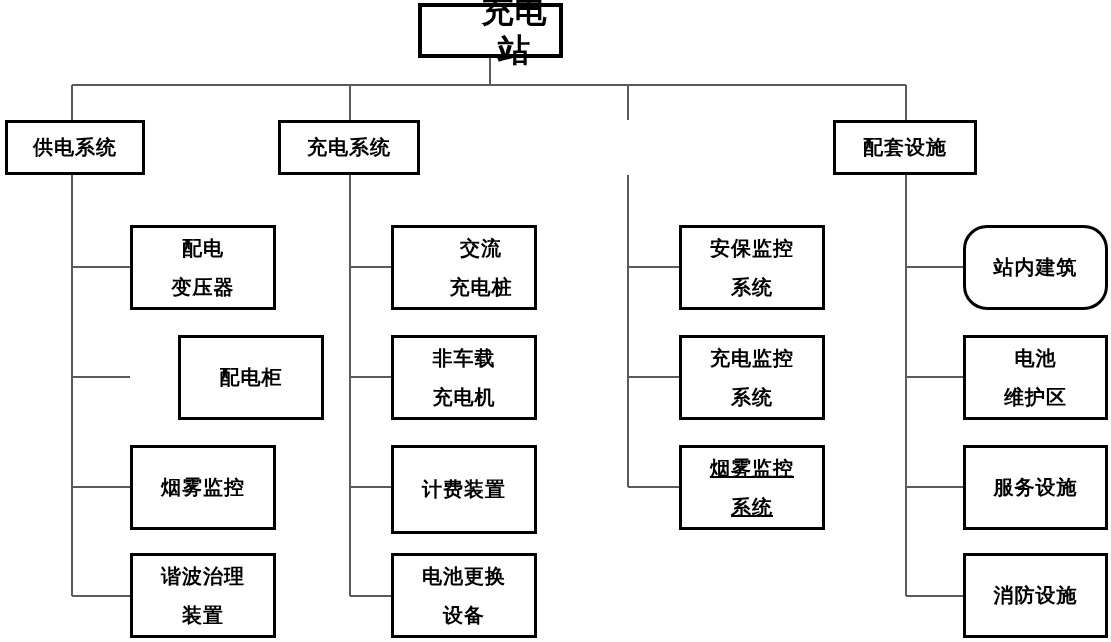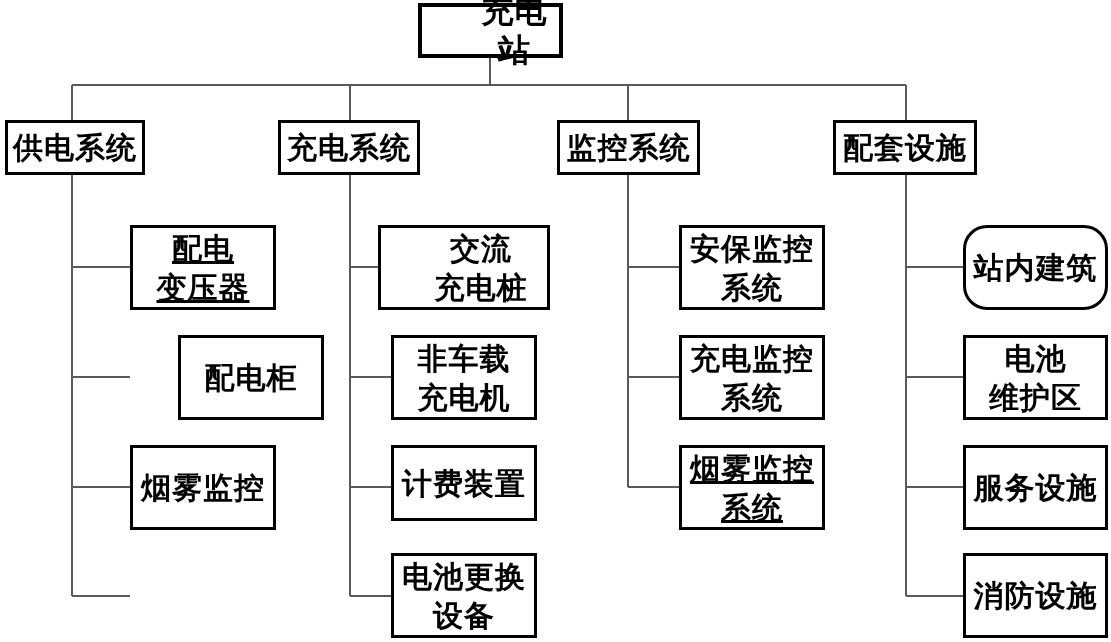--- a/index.html
+++ b/index.html
@@ -18,21 +18,21 @@
   .connectors{position:absolute;left:0;top:0;width:1111px;height:642px;}
   .connectors line{stroke:var(--connector);stroke-width:2;}
   .node{
     position:absolute;
     box-sizing:border-box;
     display:flex;align-items:center;justify-content:center;
     text-align:center;
     background:var(--bg);
     border:3px solid var(--box-border);
     color:#000;
-    font-size:30px;font-weight:600;
+    font-size:20px;font-weight:600;
     letter-spacing:1px;
     line-height:39px;
     white-space:pre-line;
   }
   .node.root{border-width:4px;font-size:32px;}
 </style>
 </head>
 <body>
 
 <div class="canvas">
@@ -70,33 +70,34 @@
     <line x1="906" y1="267" x2="963" y2="267"></line>
     <line x1="906" y1="377" x2="963" y2="377"></line>
     <line x1="906" y1="487" x2="963" y2="487"></line>
     <line x1="906" y1="596" x2="963" y2="596"></line>
   </svg>
 
   <div class="node root" style="left:418px;top:3px;width:145px;height:55px;padding-left:48px;">充电站</div>
 
   <div class="node" style="left:5px;top:120px;width:140px;height:55px;">供电系统</div>
   <div class="node" style="left:278px;top:120px;width:142px;height:55px;">充电系统</div>
-  <div class="node" style="left:557px;top:120px;width:143px;height:55px;">监控系统</div>
   <div class="node" style="left:833px;top:120px;width:144px;height:55px;">配套设施</div>
 
-  <div class="node" style="left:130px;top:225px;width:146px;height:85px;text-decoration:underline;">配电
+  <div class="node" style="left:130px;top:225px;width:146px;height:85px;">配电
 变压器</div>
   <div class="node" style="left:130px;top:335px;width:146px;height:85px;margin-left:48px;">配电柜</div>
   <div class="node" style="left:130px;top:445px;width:146px;height:85px;">烟雾监控</div>
+  <div class="node" style="left:130px;top:553px;width:146px;height:85px;">谐波治理
+装置</div>
 
-  <div class="node" style="left:378px;top:225px;width:172px;height:85px;padding-left:34px;">交流
+  <div class="node" style="left:391px;top:225px;width:146px;height:85px;padding-left:34px;">交流
 充电桩</div>
   <div class="node" style="left:391px;top:335px;width:146px;height:85px;">非车载
 充电机</div>
-  <div class="node" style="left:391px;top:445px;width:146px;height:76px;">计费装置</div>
+  <div class="node" style="left:391px;top:445px;width:146px;height:89px;">计费装置</div>
   <div class="node" style="left:391px;top:553px;width:146px;height:85px;">电池更换
 设备</div>
 
   <div class="node" style="left:679px;top:225px;width:146px;height:85px;">安保监控
 系统</div>
   <div class="node" style="left:679px;top:335px;width:146px;height:85px;">充电监控
 系统</div>
   <div class="node" style="left:679px;top:445px;width:146px;height:85px;text-decoration:underline;">烟雾监控
 系统</div>
 

